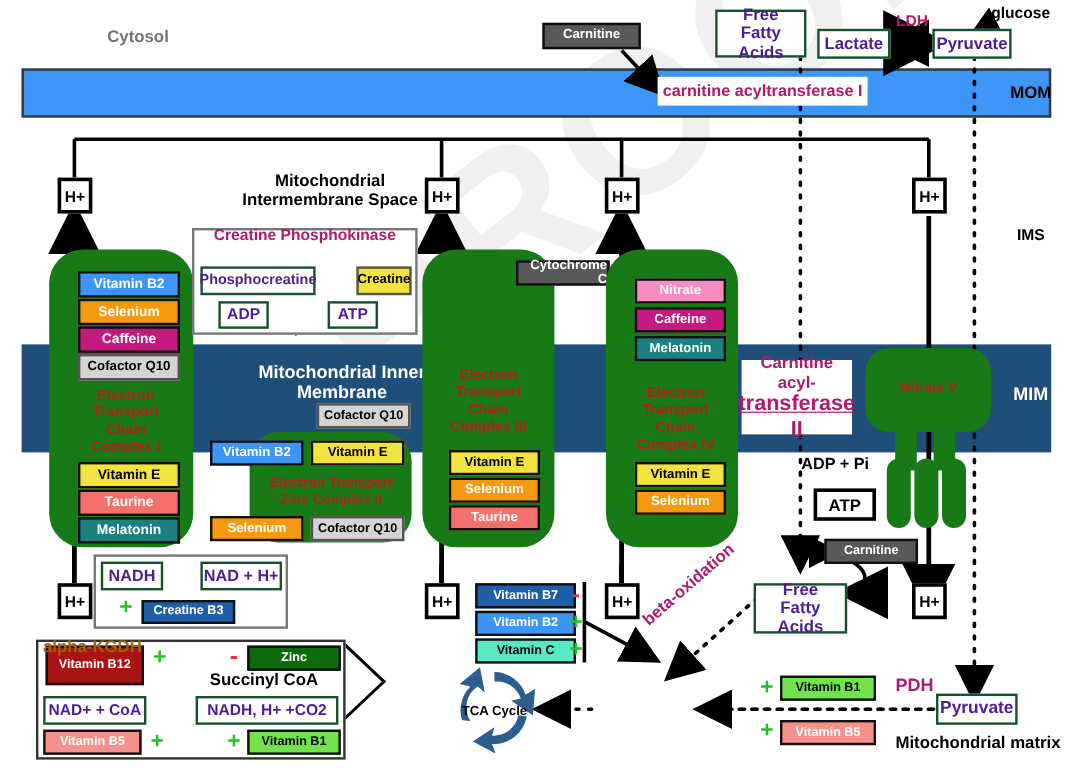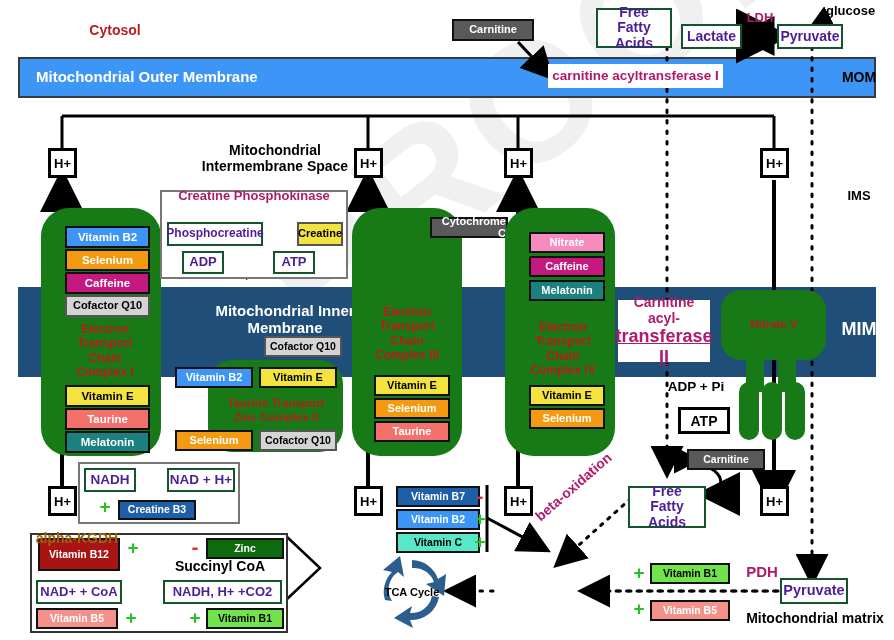--- a/index.html
+++ b/index.html
@@ -40,29 +40,28 @@
       letter-spacing:8px;white-space:nowrap;padding-left:330px;padding-top:120px;box-sizing:border-box;}
 </style>
 </head>
 <body>
 
 <div id="stage">
 
   <div class="wm">PROOF</div>
 
   <div class="abs mom" style="left:18px;top:57px;width:858px;height:41px;"></div>
-  <div class="abs lbl" style="left:36px;top:66px;width:300px;height:22px;color:#fff;font-size:15px;justify-content:flex-start;">Mitochondrial Outer Membrane</div>
   <div class="abs lbl" style="left:834px;top:66px;width:50px;height:22px;color:#000;font-size:14px;">MOM</div>
 
   <div class="abs mim" style="left:18px;top:287px;width:858px;height:90px;"></div>
   <div class="abs lbl" style="left:170px;top:296px;width:230px;height:46px;color:#fff;font-size:15px;flex-direction:column;">
     <span>Mitochondrial Inner</span>
     <span>Membrane</span>
   </div>
-  <div class="abs lbl" style="left:834px;top:318px;width:50px;height:22px;color:#fff;font-size:18px;">MIM</div>
+  <div class="abs lbl" style="left:834px;top:318px;width:50px;height:22px;color:#fff;font-size:15px;">MIM</div>
 
   <div class="abs lbl" style="left:834px;top:186px;width:50px;height:20px;color:#000;font-size:13px;">IMS</div>
 
   <svg class="layer" viewBox="0 0 894 640">
     <defs>
       <marker id="ah" markerWidth="9" markerHeight="9" refX="7" refY="4.5" orient="auto">
         <path d="M0,0 L9,4.5 L0,9 Z" fill="#000"></path>
       </marker>
       <marker id="ah2" markerWidth="11" markerHeight="11" refX="8" refY="5.5" orient="auto">
         <path d="M0,0 L11,5.5 L0,11 Z" fill="#000"></path>
@@ -130,21 +129,21 @@
     <line x1="493" y1="591" x2="452" y2="591" stroke="#000" stroke-width="3" stroke-dasharray="2.5 8" stroke-linecap="round" marker-end="url(#ah2)"></line>
 
     <line x1="624" y1="591" x2="624" y2="591" stroke="#000" stroke-width="3"></line>
     <line x1="620" y1="591" x2="628" y2="591" stroke="#000" stroke-width="0"></line>
   </svg>
 
   <svg class="layer" viewBox="0 0 894 640">
     <line x1="616" y1="591" x2="778" y2="591" stroke="#000" stroke-width="3" stroke-dasharray="2.5 8" stroke-linecap="round"></line>
   </svg>
 
-  <div class="abs lbl" style="left:60px;top:20px;width:110px;height:20px;color:#b91c1c;font-size:14px;">Cytosol</div>
+  <div class="abs lbl" style="left:60px;top:20px;width:110px;height:20px;color:#737373;font-size:14px;">Cytosol</div>
 
   <div class="abs chip" style="left:452px;top:19px;width:82px;height:22px;background:#595959;color:#fff;font-size:11px;">
     <span>Carnitine</span>
   </div>
 
   <div class="abs plain" style="left:596px;top:8px;width:76px;height:40px;font-size:14px;flex-direction:column;">
     <span>Free</span>
     <span>Fatty Acids</span>
   </div>
 
@@ -227,21 +226,21 @@
   <div class="abs chip" style="left:264px;top:336px;width:78px;height:21px;background:#d4d4d4;color:#000;font-size:10.5px;border-color:#555;">
     <span>Cofactor Q10</span>
     </div>
   <div class="abs chip" style="left:175px;top:367px;width:78px;height:21px;background:#3d95f5;color:#fff;font-size:11px;">
     <span>Vitamin B2</span>
     </div>
   <div class="abs chip" style="left:259px;top:367px;width:78px;height:21px;background:#f2e33f;color:#000;font-size:11px;">
     <span>Vitamin E</span>
     </div>
   <div class="abs cplx-lbl" style="left:196px;top:397px;width:160px;font-size:11.5px;">
-    <div>Taurine Transport</div>
+    <div>Electron Transport</div>
     <div>Zinc Complex II</div>
   </div>
   <div class="abs chip" style="left:175px;top:430px;width:78px;height:21px;background:#f59a10;color:#fff;font-size:11px;">
     <span>Selenium</span>
     </div>
   <div class="abs chip" style="left:259px;top:430px;width:78px;height:21px;background:#d4d4d4;color:#000;font-size:10.5px;border-color:#555;">
     <span>Cofactor Q10</span>
     </div>
 
   <div class="abs cplx" style="left:352px;top:208px;width:110px;height:248px;border-radius:28px;"></div>

